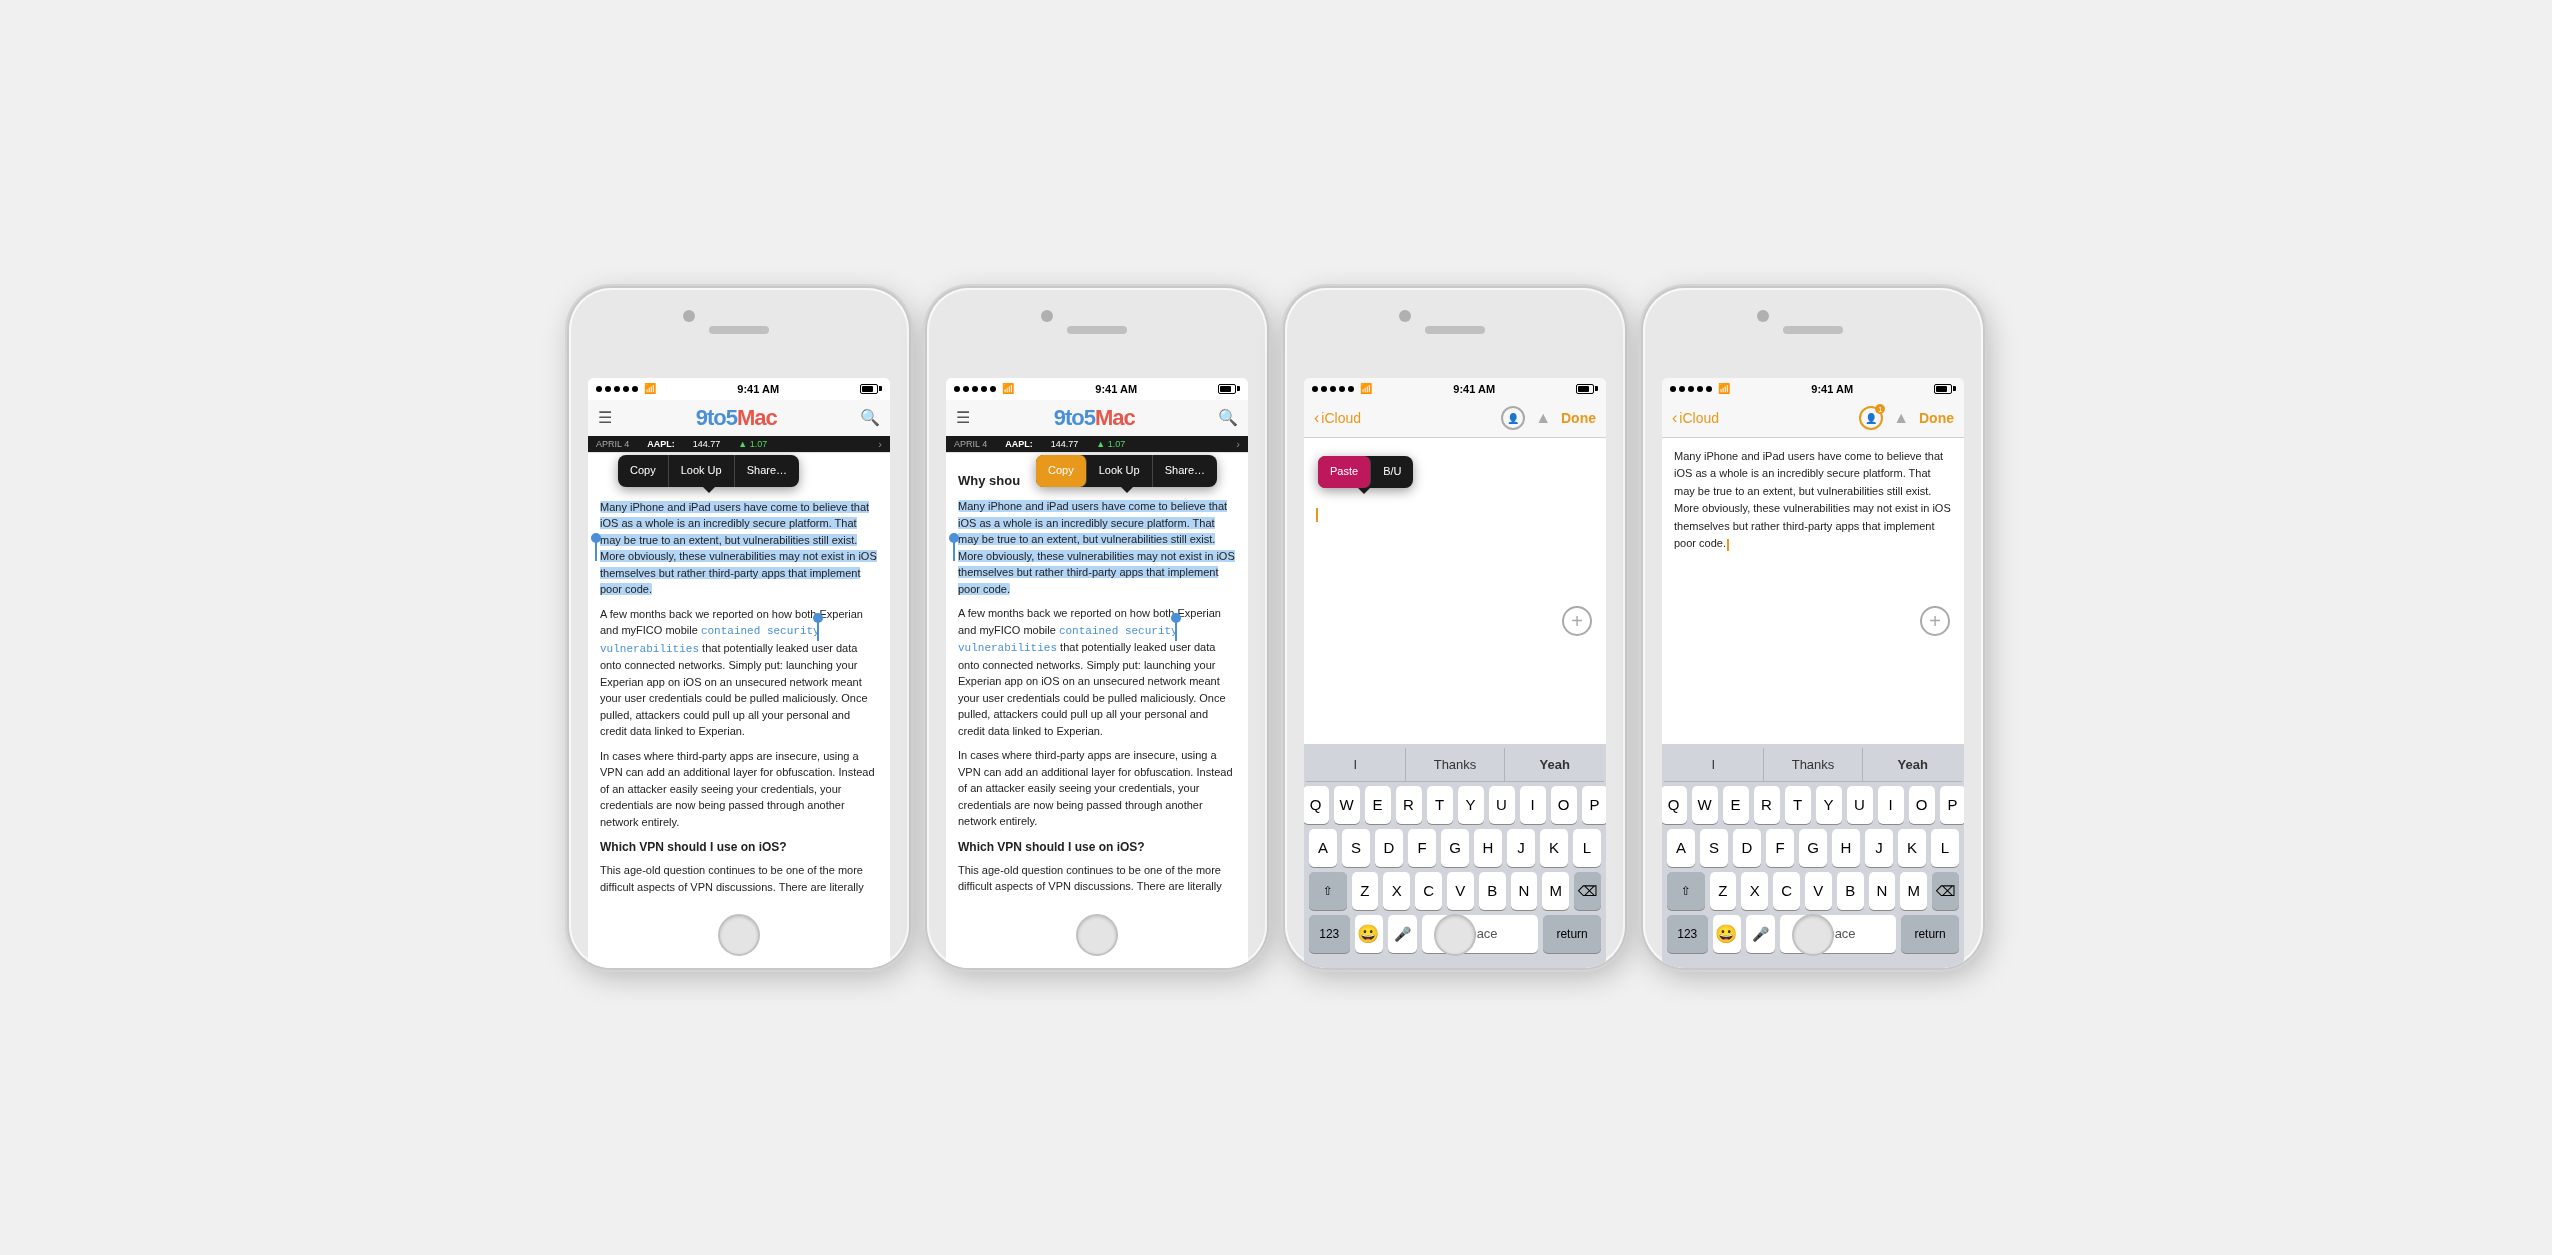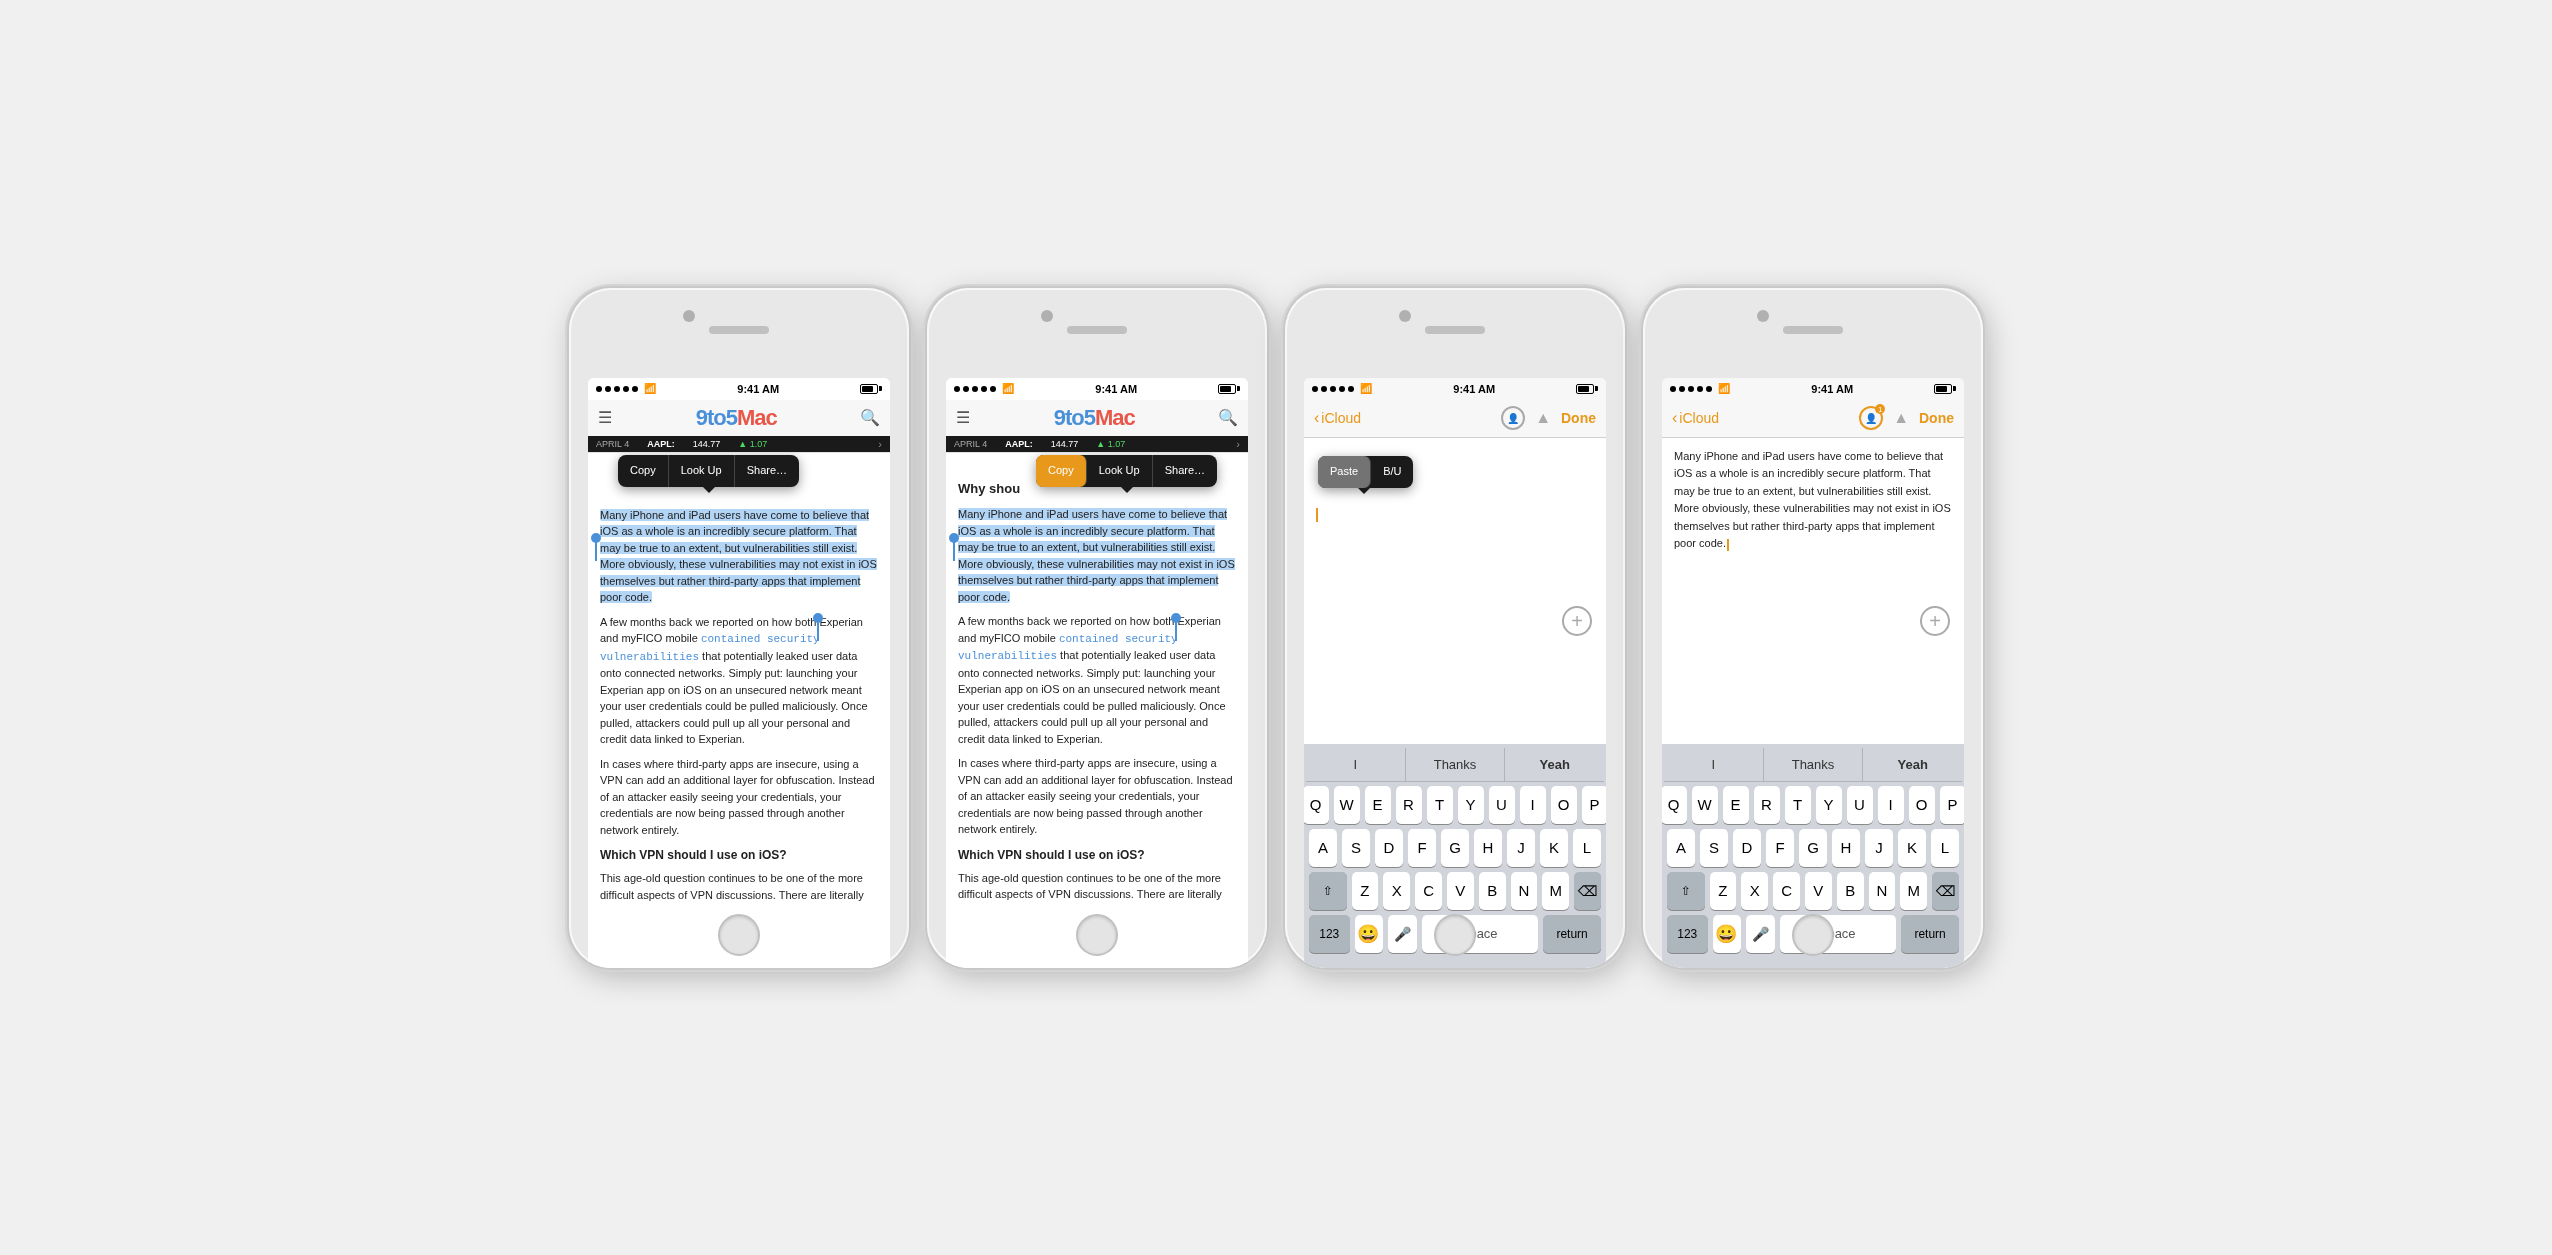--- a/index.html
+++ b/index.html
@@ -163,21 +163,21 @@
     .ticker-price { color: #fff; }
     .ticker-change { color: #4cd964; }
     .ticker-chevron { color: #888; font-size: 11px; margin-left: auto; }
 
     
     .content {
       flex: 1;
       overflow: hidden;
       position: relative;
       background: #fff;
-      padding: 18px 12px;
+      padding: 10px 12px;
       font-size: 11px;
       line-height: 1.5;
       color: #222;
     }
     .content p { margin-bottom: 8px; }
     .content h3 { font-size: 12px; font-weight: 700; margin-bottom: 6px; margin-top: 6px; }
     .content a { color: #4a90d9; text-decoration: none; font-family: Liberation Mono, monospace; }
 
     
     .selected-text {
@@ -351,21 +351,21 @@
       font-weight: 500;
       padding: 0 12px;
       height: 100%;
       display: flex;
       align-items: center;
       border-right: 1px solid #444;
       cursor: pointer;
     }
     .paste-btn:last-child { border-right: none; }
     .paste-btn.highlighted {
-      background: #737373;
+      background: #be185d;
       border-radius: 7px;
     }
 
     
     .plus-btn {
       position: absolute;
       right: 14px;
       top: 55%;
       width: 30px;
       height: 30px;

